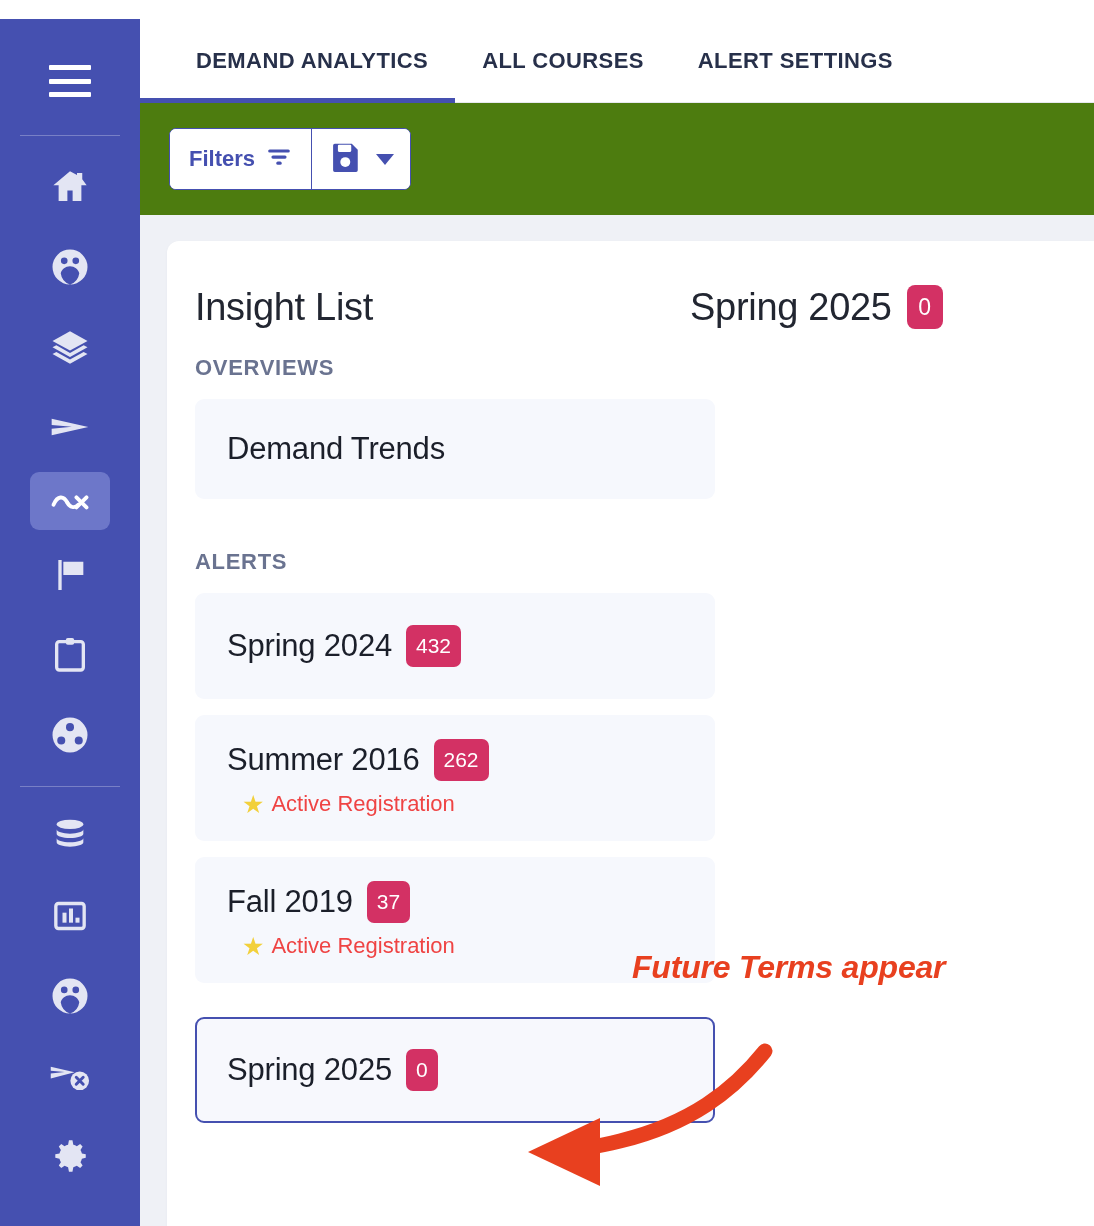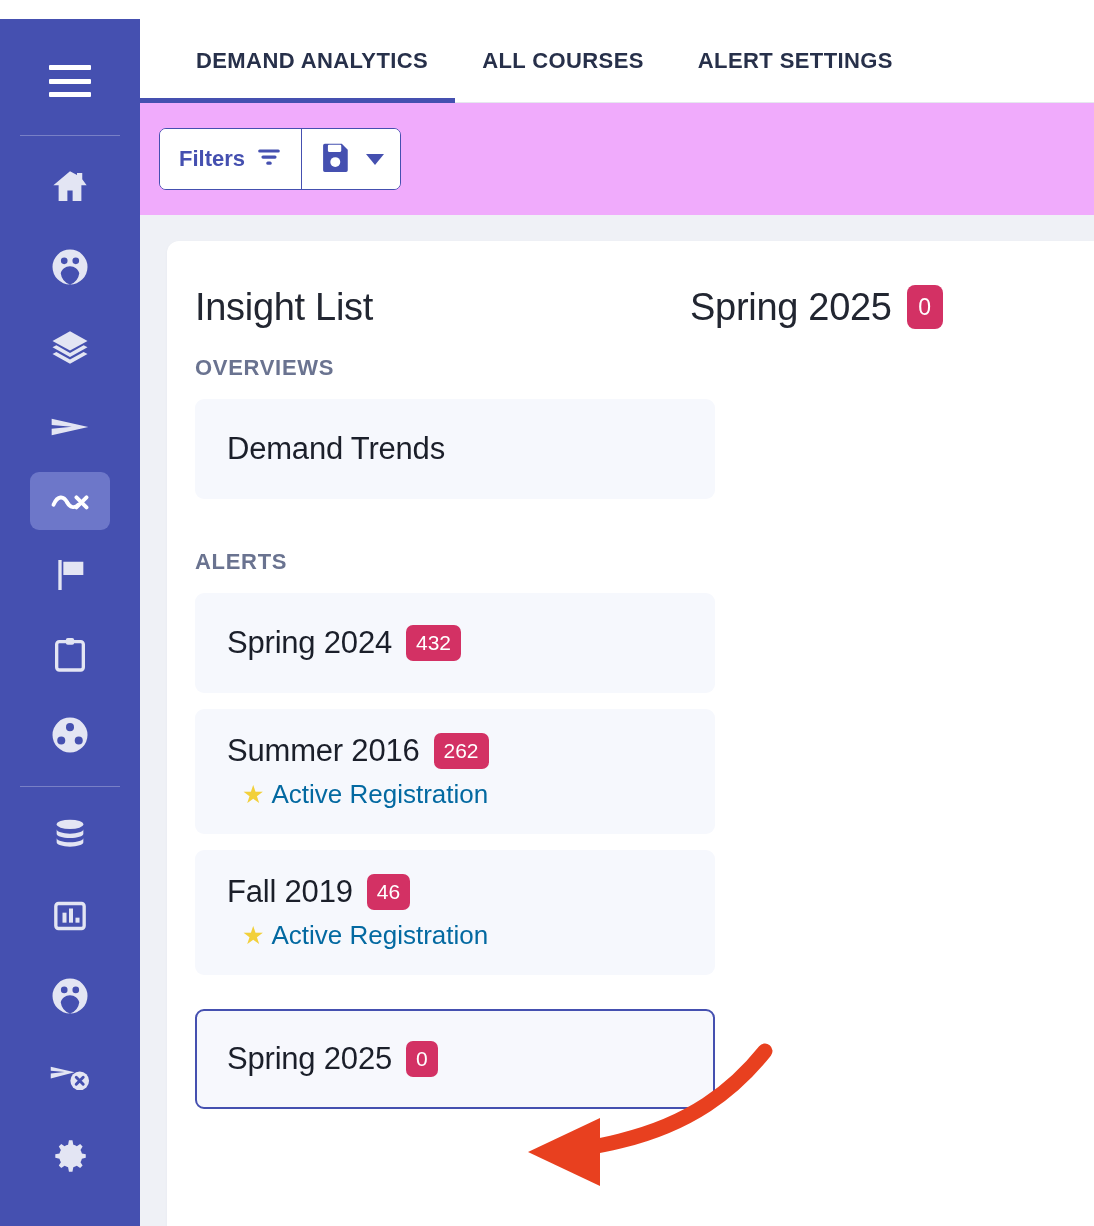--- a/index.html
+++ b/index.html
@@ -77,23 +77,23 @@
   .tab:first-child { padding-left: 28px; }
   .tab.active::after {
     content: ""; position: absolute; left: 0; right: 0; bottom: 0;
     height: 5px; background: #4550b0; z-index: 2;
   }
   .tab:first-child.active::after { left: -28px; }
 
   
   .toolbar {
     height: 112px;
-    background: #f0abfc;
+    background: #4d7c0f;
     display: flex; align-items: center;
-    padding-left: 19px;
+    padding-left: 29px;
     flex: 0 0 112px;
   }
   .btn-group {
     display: flex; align-items: stretch;
     height: 62px;
     border: 1px solid #4550b0;
     border-radius: 7px;
     overflow: hidden;
     background: #ffffff;
   }
@@ -157,21 +157,21 @@
   .badge {
     background: #d33164;
     color: #ffffff;
     border-radius: 8px;
     font-size: 23px; font-weight: normal;
     min-width: 36px; height: 44px;
     display: inline-flex; align-items: center; justify-content: center;
     padding: 0 11px;
   }
   .badge.sm {
-    font-size: 21px; height: 36px; min-width: 30px; padding: 0 10px; border-radius: 7px;
+    font-size: 21px; height: 42px; min-width: 30px; padding: 0 10px; border-radius: 7px;
   }
 
   .section-label {
     font-size: 22px; font-weight: bold; color: #6a7390;
     letter-spacing: 0.7px;
     margin: 12px 0 0 0;
   }
 
   .item-list { margin-top: 18px; }
   .list-item {
@@ -192,21 +192,21 @@
   .item-row { display: flex; align-items: center; gap: 14px; }
   .item-title {
     font-size: 31px; font-weight: normal; color: #1b1f2a;
     letter-spacing: -0.2px;
   }
   .item-sub {
     display: flex; align-items: center; gap: 7px;
     margin: 10px 0 0 15px;
   }
   .item-sub .star { font-size: 25px; line-height: 1; color: #f2d03b; }
-  .item-sub .txt { font-size: 26px; color: #0369a1; }
+  .item-sub .txt { font-size: 22px; color: #ef4444; }
 
   .spacer-1 { height: 22px; }
   .spacer-2 { height: 18px; }
 
   
   .annot {
     position: absolute;
     left: 0; top: 0; width: 1094px; height: 1226px;
     pointer-events: none;
     z-index: 50;
@@ -463,21 +463,21 @@
             </div>
             <div class="item-sub">
               <span class="star">★</span>
               <span class="txt">Active Registration</span>
             </div>
           </div>
 
           <div class="list-item">
             <div class="item-row">
               <span class="item-title">Fall 2019</span>
-              <span class="badge sm">46</span>
+              <span class="badge sm">37</span>
             </div>
             <div class="item-sub">
               <span class="star">★</span>
               <span class="txt">Active Registration</span>
             </div>
           </div>
 
           <div class="spacer-2"></div>
 
           <div class="list-item tall selected">
@@ -488,20 +488,21 @@
           </div>
 
         </div>
 
       </div>
     </div>
   </div>
 
   <div class="annot">
     <div class="annot-text">
+      <div>Future Terms appear</div>
     </div>
     <svg width="1094" height="1226" style="position:absolute;left:0;top:0">
       <path d="M765 1032 C 733 1072, 690 1105, 620 1122 C 600 1127, 580 1130, 575 1131" stroke="#e8401f" stroke-width="15" fill="none" stroke-linecap="round"></path>
       <polygon points="528,1133 600,1099 600,1167" fill="#e8401f"></polygon>
     </svg>
   </div>
 
 </div>
 
 </body></html>

